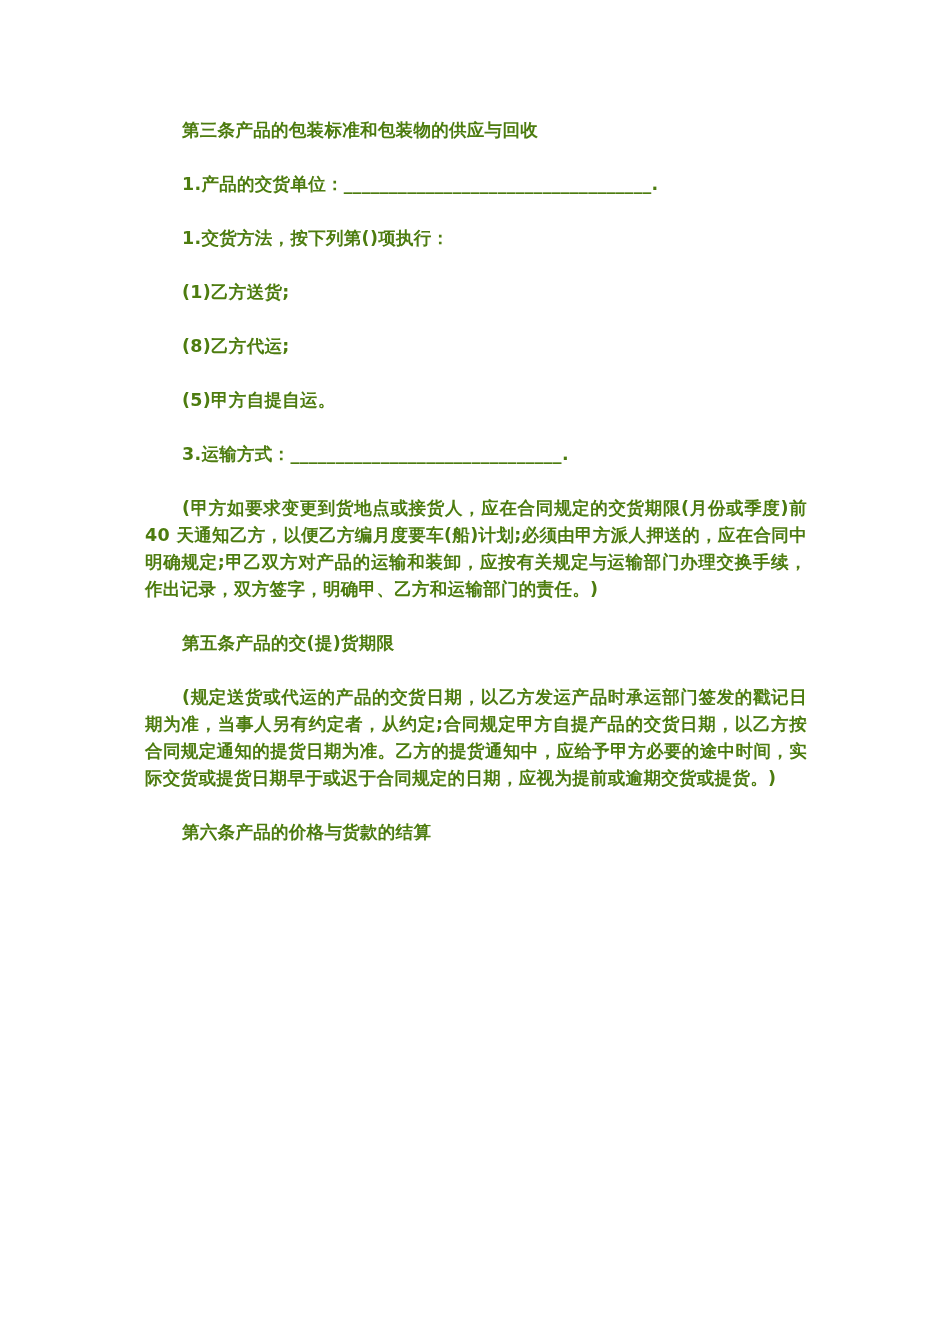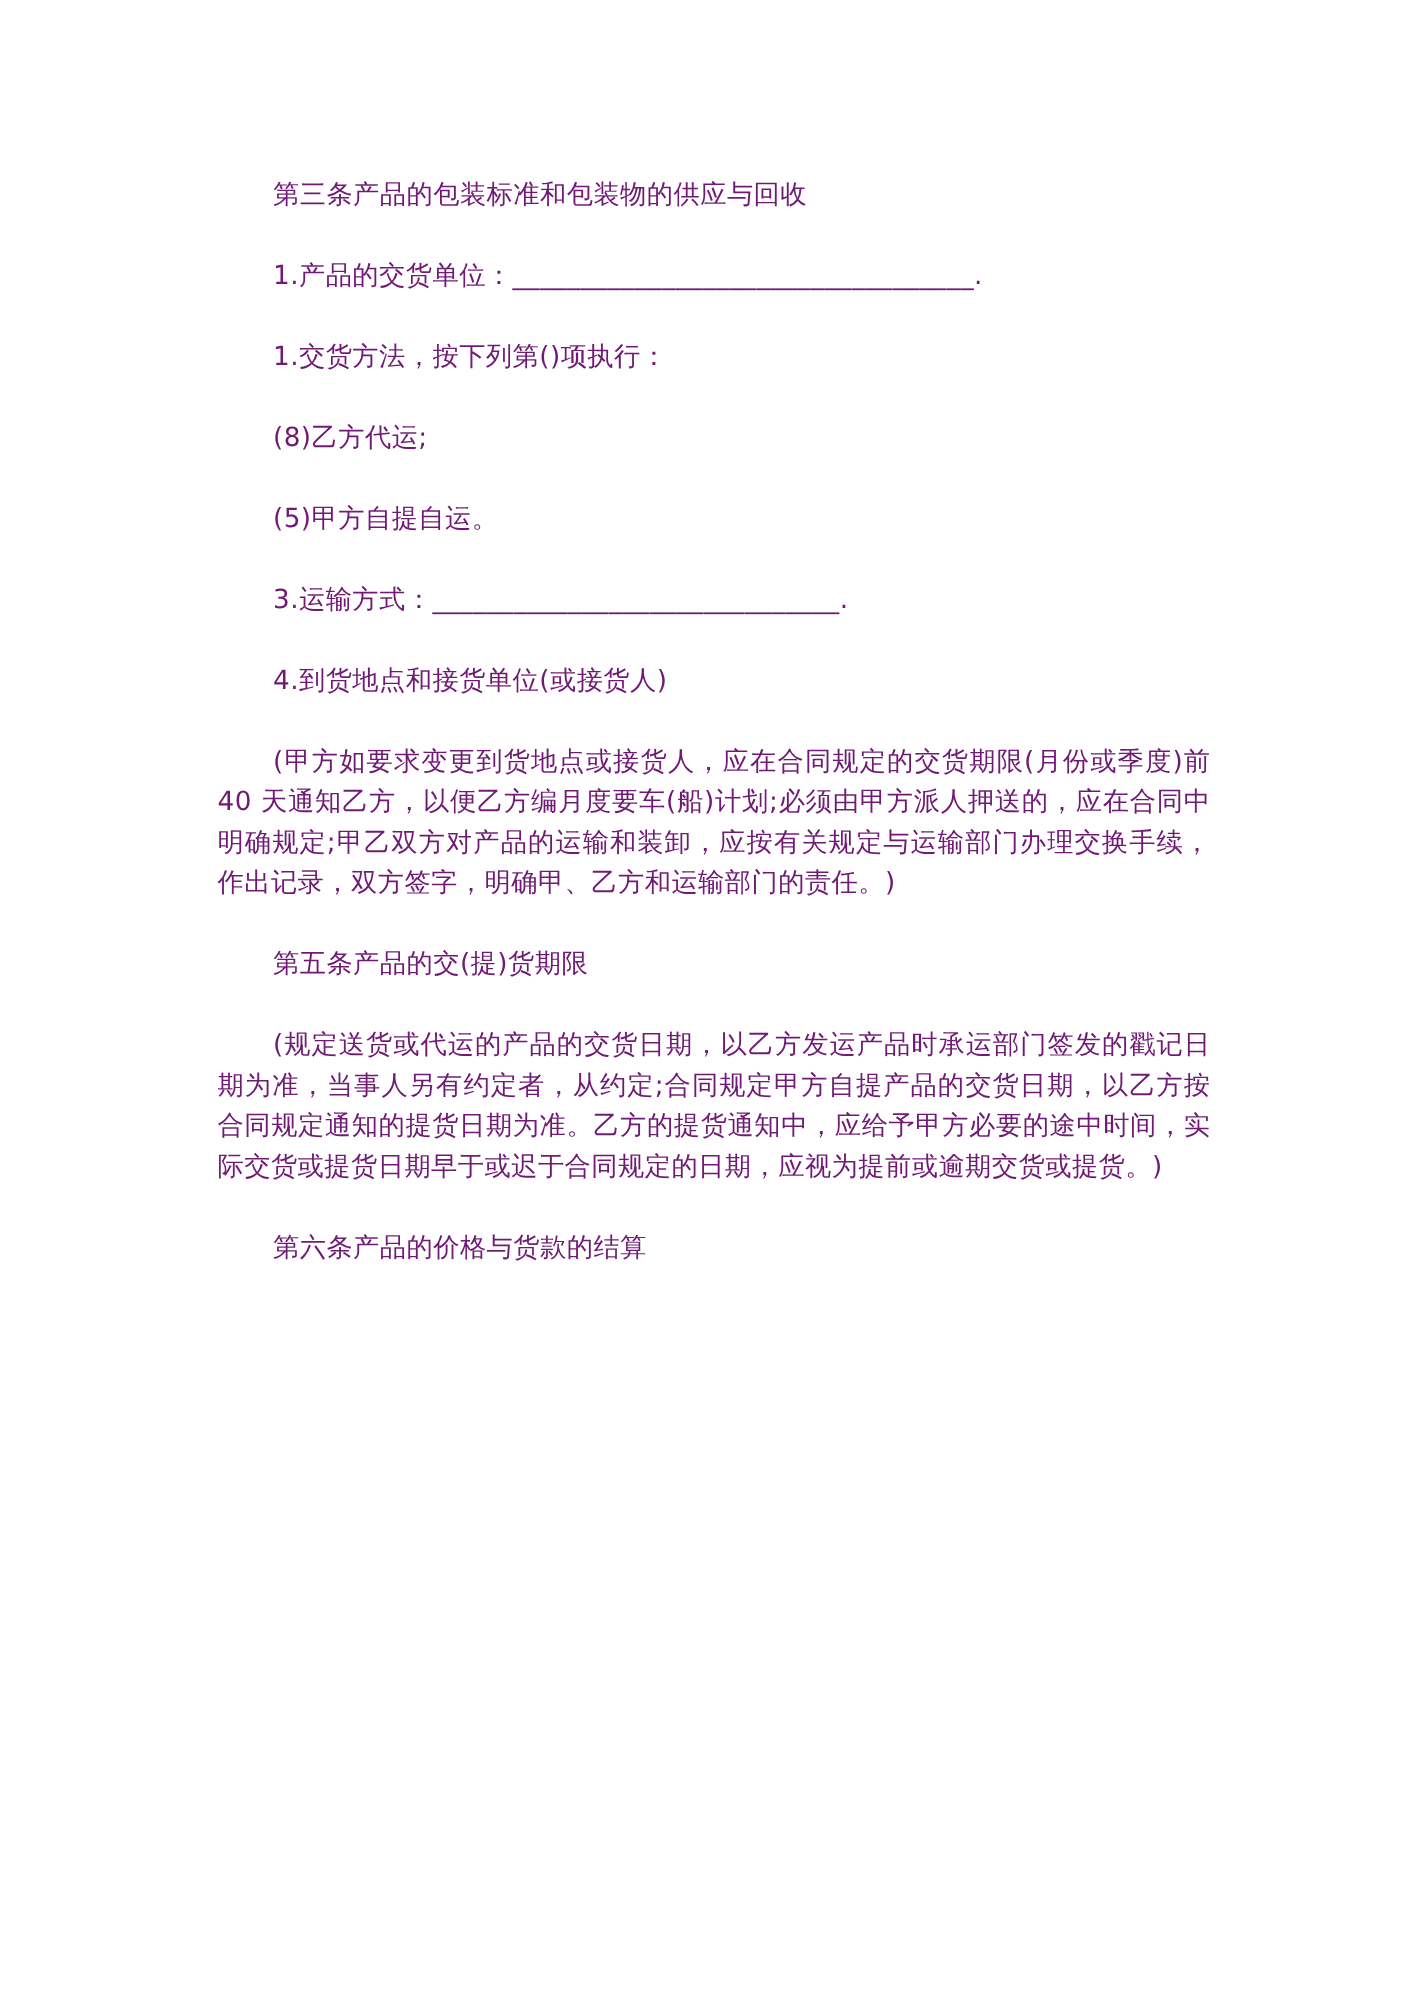--- a/index.html
+++ b/index.html
@@ -1,32 +1,32 @@
 <!DOCTYPE html>
 <html><head>
 <meta charset="utf-8">
 <style>
   html, body { margin: 0; padding: 0; background: #ffffff; }
   body { width: 950px; height: 1344px; position: relative; overflow: hidden; }
   .page {
     position: absolute; left: 145px; top: 117px; width: 662px;
     font-family: "DejaVu Sans", "Liberation Sans", sans-serif;
-    font-size: 17.5px; line-height: 27px; color: #701a75;
-    font-weight: 400; letter-spacing: 0.3px;
+    font-size: 17.5px; line-height: 27px; color: #4d7c0f;
+    font-weight: 700; letter-spacing: 0.3px;
   }
   .p { margin: 0 0 27px 0; text-indent: 37px; text-align: justify; }
 </style>
 </head>
 <body>
 
 <div class="page">
   <p class="p">第三条产品的包装标准和包装物的供应与回收</p>
   <p class="p">1.产品的交货单位：__________________________________.</p>
   <p class="p">1.交货方法，按下列第()项执行：</p>
+  <p class="p">(1)乙方送货;</p>
   <p class="p">(8)乙方代运;</p>
   <p class="p">(5)甲方自提自运。</p>
   <p class="p">3.运输方式：______________________________.</p>
-  <p class="p">4.到货地点和接货单位(或接货人)</p>
   <p class="p">(甲方如要求变更到货地点或接货人，应在合同规定的交货期限(月份或季度)前 40 天通知乙方，以便乙方编月度要车(船)计划;必须由甲方派人押送的，应在合同中明确规定;甲乙双方对产品的运输和装卸，应按有关规定与运输部门办理交换手续，作出记录，双方签字，明确甲、乙方和运输部门的责任。)</p>
   <p class="p">第五条产品的交(提)货期限</p>
   <p class="p">(规定送货或代运的产品的交货日期，以乙方发运产品时承运部门签发的戳记日期为准，当事人另有约定者，从约定;合同规定甲方自提产品的交货日期，以乙方按合同规定通知的提货日期为准。乙方的提货通知中，应给予甲方必要的途中时间，实际交货或提货日期早于或迟于合同规定的日期，应视为提前或逾期交货或提货。)</p>
   <p class="p">第六条产品的价格与货款的结算</p>
 </div>
 
 </body></html>

